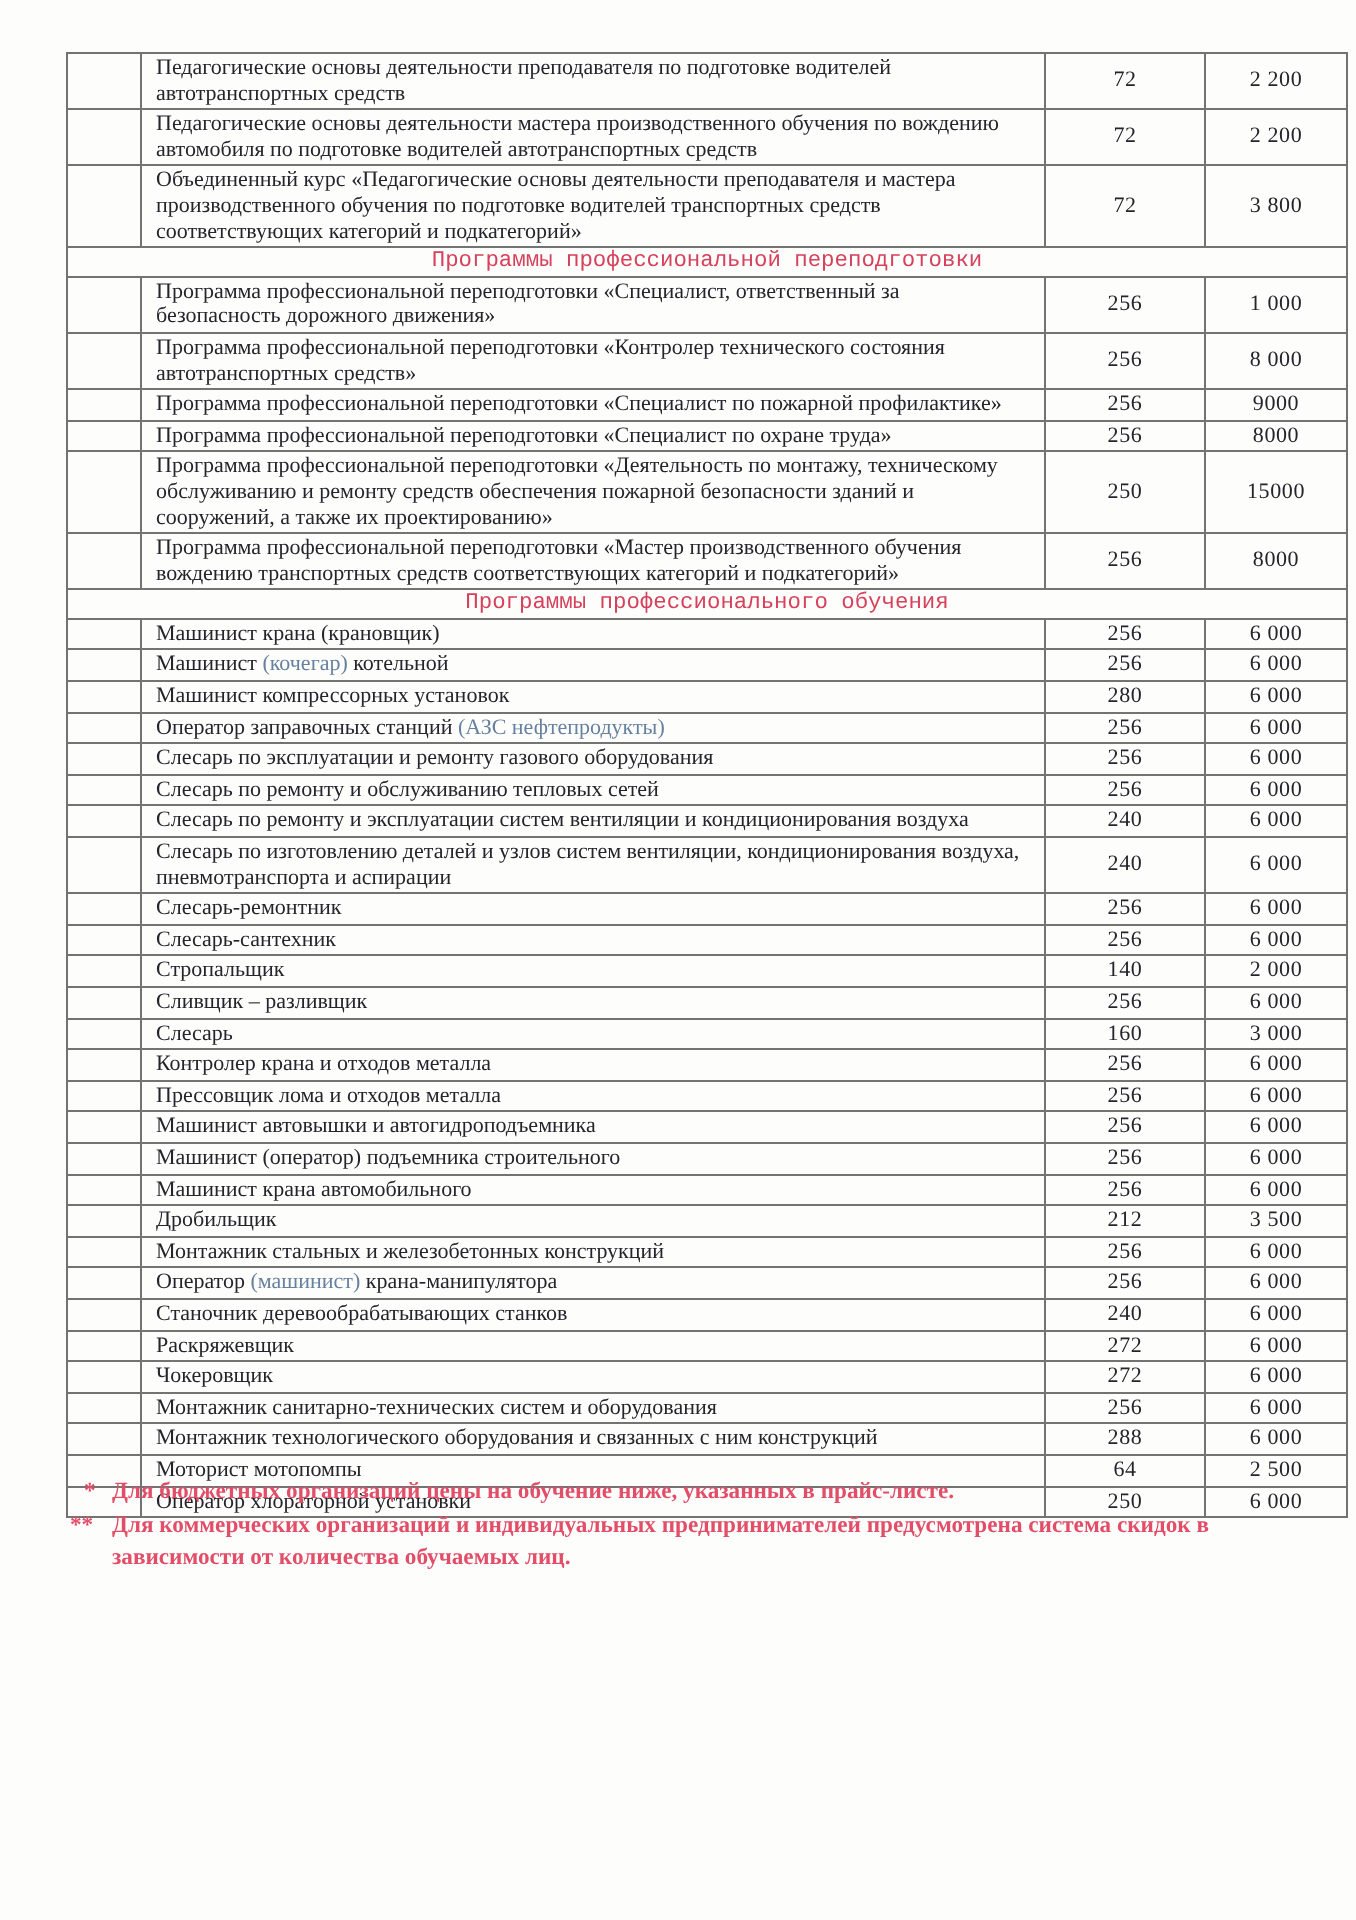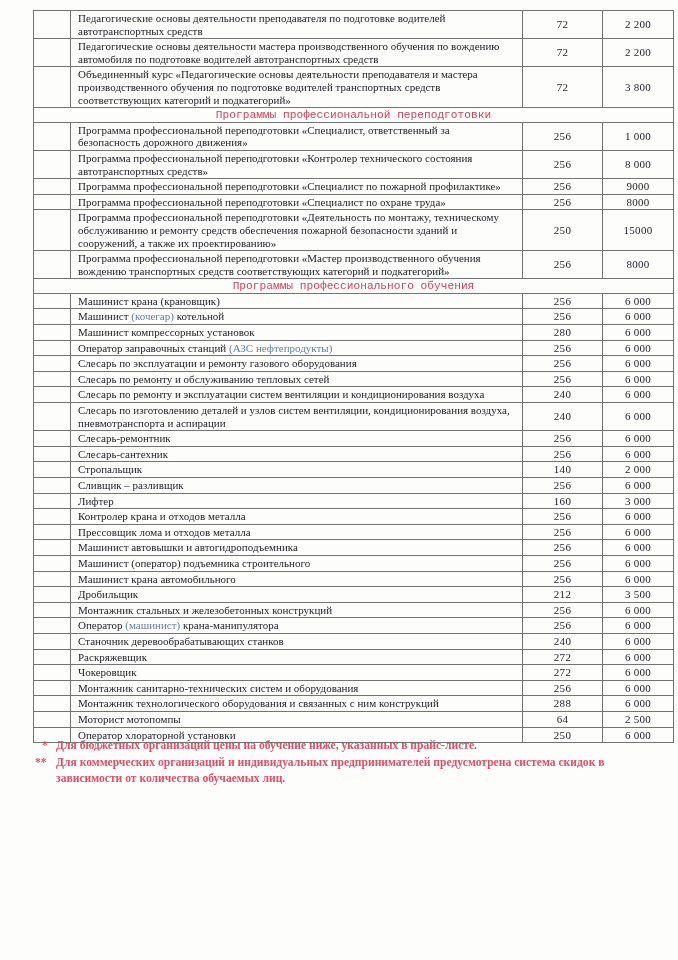--- a/index.html
+++ b/index.html
@@ -16,21 +16,21 @@
     overflow: hidden;
   }
   .page {
     position: absolute;
     inset: 0;
     background: #fdfdfc;
   }
   table.price-table {
     position: absolute;
     left: 33px;
-    top: 10px;
+    top: 26px;
     width: 640px;
     border-collapse: collapse;
     table-layout: fixed;
   }
   .price-table td {
     border: 1px solid var(--line, #737373);
     font-size: 11px;
     line-height: 12.6px;
     color: var(--ink, #24242c);
     padding: 1px 3px;
@@ -224,21 +224,21 @@
           <td class="num">2 000</td>
         </tr>
         <tr>
           <td class="rownum"></td>
           <td class="name"><span>Сливщик – разливщик</span></td>
           <td class="num">256</td>
           <td class="num">6 000</td>
         </tr>
         <tr>
           <td class="rownum"></td>
-          <td class="name"><span>Лифтер</span></td>
+          <td class="name"><span>Слесарь</span></td>
           <td class="num">160</td>
           <td class="num">3 000</td>
         </tr>
         <tr>
           <td class="rownum"></td>
           <td class="name"><span>Контролер крана и отходов металла</span></td>
           <td class="num">256</td>
           <td class="num">6 000</td>
         </tr>
         <tr>

